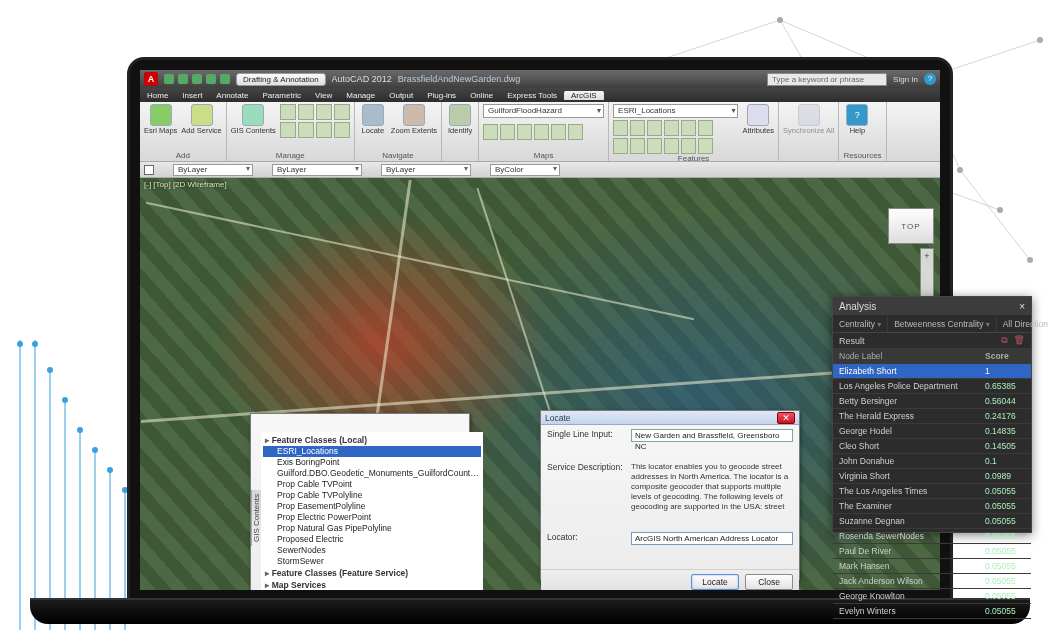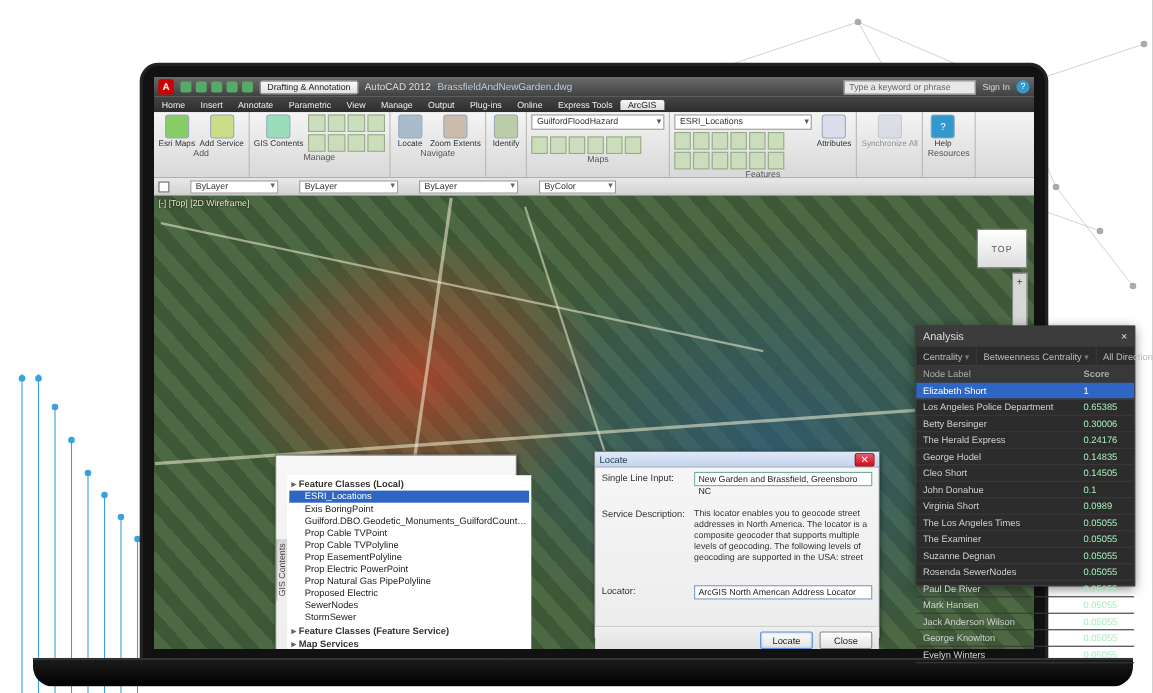--- a/index.html
+++ b/index.html
@@ -11,21 +11,21 @@
   .titlebar{height:18px;background:linear-gradient(#6b6b6b,#3f3f3f);display:flex;align-items:center;color:#ddd;padding:0 4px;gap:6px;}
   .tb-logo{width:14px;height:14px;background:#c00;border-radius:2px;display:flex;align-items:center;justify-content:center;color:#fff;font-size:9px;font-weight:700;}
   .tb-title{flex:0 0 auto;font-size:9px;}
   .pill{background:linear-gradient(#fafafa,#e0e0e0);color:#222;border:1px solid #999;border-radius:3px;padding:0 6px;height:13px;line-height:11px;font-size:8px;}
   .tb-search{flex:0 0 120px;height:13px;background:#e8e8e8;color:#666;border:1px solid #888;font-size:8px;padding:0 4px;line-height:11px;}
   .tb-spacer{flex:1;}
   .menubar{height:14px;background:linear-gradient(#444,#2d2d2d);color:#eee;display:flex;align-items:center;gap:0;font-size:8px;}
   .menubar span{padding:0 7px;cursor:default;}
   .menubar .active{background:linear-gradient(#f6f6f6,#ddd);color:#222;border-radius:2px 2px 0 0;}
   .ribbon{height:60px;background:linear-gradient(#f4f4f4,#d8d8d8);border-bottom:1px solid #aaa;display:flex;}
-  .rgroup{border-right:1px solid #b8b8b8;padding:2px 4px 0 4px;display:flex;flex-direction:column;}
+  .rgroup{border-right:1px solid #b8b8b8;padding:2px 4px 0 4px;display:flex;flex-direction:column;justify-content:space-between;}
   .rgroup-label{font-size:8px;color:#555;text-align:center;padding-bottom:1px;}
   .rgroup-body{display:flex;gap:4px;align-items:flex-start;}
   .rbtn{display:flex;flex-direction:column;align-items:center;gap:1px;min-width:28px;}
   .ricon{width:22px;height:22px;background:#bcd;border:1px solid #9ab;border-radius:3px;}
   .rtxt{font-size:7.5px;color:#333;line-height:8px;text-align:center;}
   .small-grid{display:grid;grid-template-columns:repeat(4,16px);grid-auto-rows:16px;gap:2px;}
   .small-grid div{background:#cdb;border:1px solid #9a8;}
   .rdrop{height:14px;background:#fff;border:1px solid #999;font-size:8px;padding:0 14px 0 4px;line-height:12px;color:#333;position:relative;margin-bottom:2px;}
   .rdrop::after{content:"▾";position:absolute;right:2px;top:0;color:#555;}
   .propsbar{height:16px;background:linear-gradient(#e8e8e8,#d2d2d2);border-bottom:1px solid #aaa;display:flex;align-items:center;gap:19px;padding:0 4px;}
@@ -378,36 +378,43 @@
 <div class="analysis">
   <div class="an-title">
     <span>Analysis</span>
     <span style="cursor:default">×</span>
   </div>
   <div class="an-tabs">
     <div class="an-tab">Centrality</div>
     <div class="an-tab">Betweenness Centrality</div>
     <div class="an-tab">All Directions</div>
   </div>
+  <div class="an-sub">
+    <span>Result</span>
+    <span class="an-icons">
+      <span>⧉</span>
+      <span>🗑</span>
+    </span>
+  </div>
   <div class="an-head">
     <div class="an-c1">Node Label</div>
     <div class="an-c2">Score</div>
   </div>
   <div id="an-rows">
       <div class="an-row sel">
         <div class="an-c1">Elizabeth Short</div>
         <div class="an-c2">1</div>
       </div>
       <div class="an-row">
         <div class="an-c1">Los Angeles Police Department</div>
         <div class="an-c2">0.65385</div>
       </div>
       <div class="an-row">
         <div class="an-c1">Betty Bersinger</div>
-        <div class="an-c2">0.30006</div>
+        <div class="an-c2">0.56044</div>
       </div>
       <div class="an-row">
         <div class="an-c1">The Herald Express</div>
         <div class="an-c2">0.24176</div>
       </div>
       <div class="an-row">
         <div class="an-c1">George Hodel</div>
         <div class="an-c2">0.14835</div>
       </div>
       <div class="an-row">

